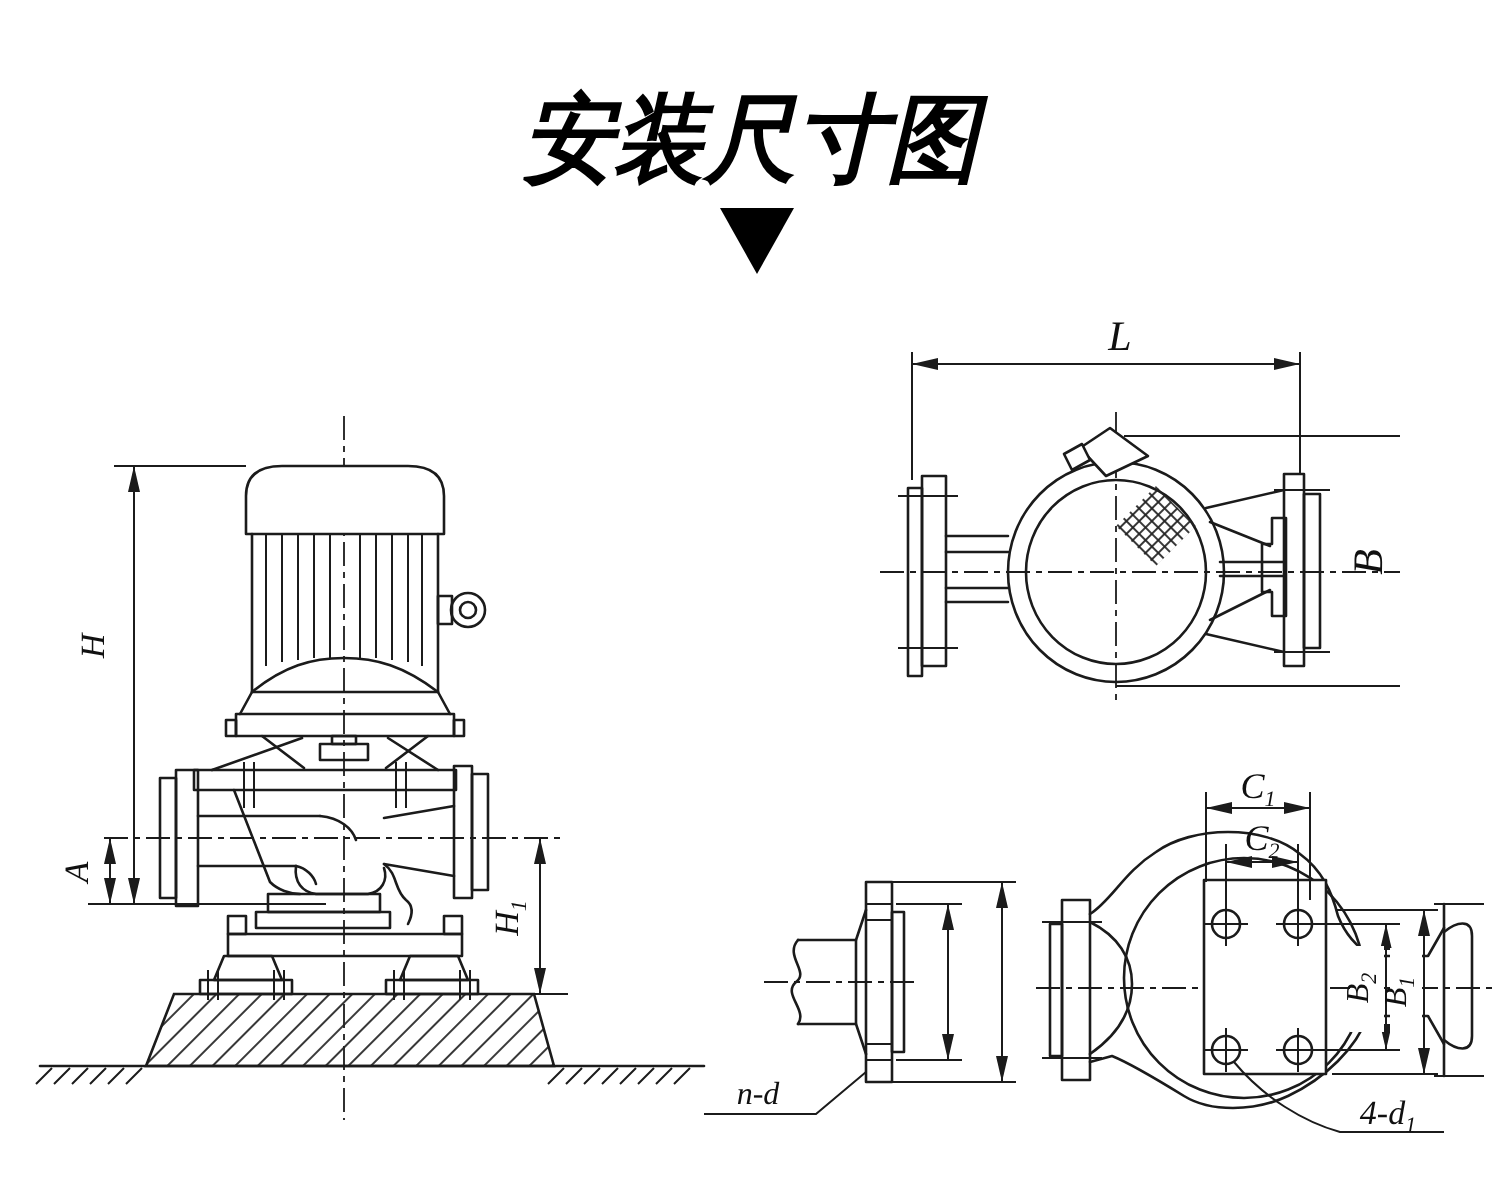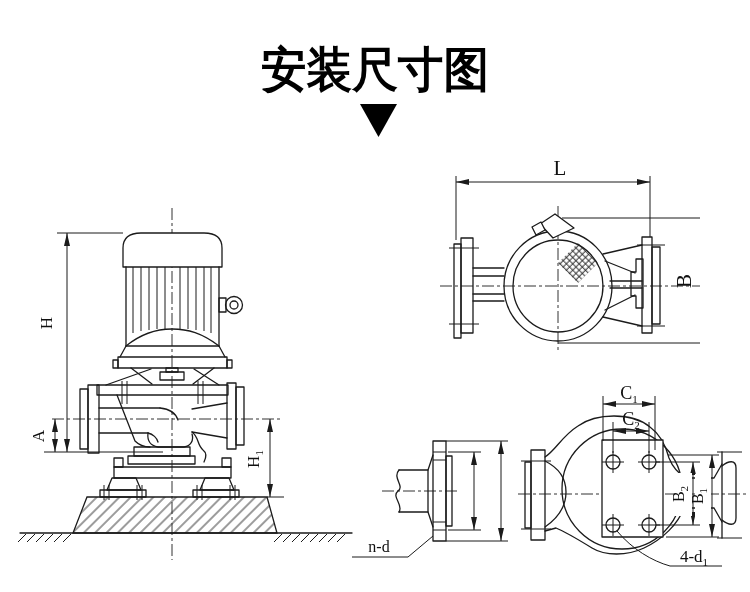--- a/index.html
+++ b/index.html
@@ -1,16 +1,16 @@
 <!DOCTYPE html>
 <html><head>
 <meta charset="utf-8">
 <style>
   html,body{margin:0;padding:0;background:#e8e8e8;}
-  .page{position:relative;width:750px;height:592px;background:#ffffff;margin:0 auto;overflow:hidden;}
+  .page{position:relative;width:750px;height:592px;background:#ffffff;margin:0 auto;overflow:hidden;font-style:italic;}
   svg{display:block;}
   .obj{stroke:#1b1b1b;stroke-width:1.3;fill:none;stroke-linecap:round;stroke-linejoin:round;}
   .thin{stroke:#1b1b1b;stroke-width:1;fill:none;}
   .cl{stroke:#1b1b1b;stroke-width:0.9;fill:none;stroke-dasharray:12 3 3 3;}
   .dim{stroke:#1b1b1b;stroke-width:1;fill:none;}
   .arr{fill:#1b1b1b;stroke:none;}
   .hatchline{stroke:#222;stroke-width:0.9;}
   .whitefill{fill:#ffffff;}
   .lbl{font-family:"Liberation Serif", serif;fill:#101010;}
   .s17{font-size:17px;}

